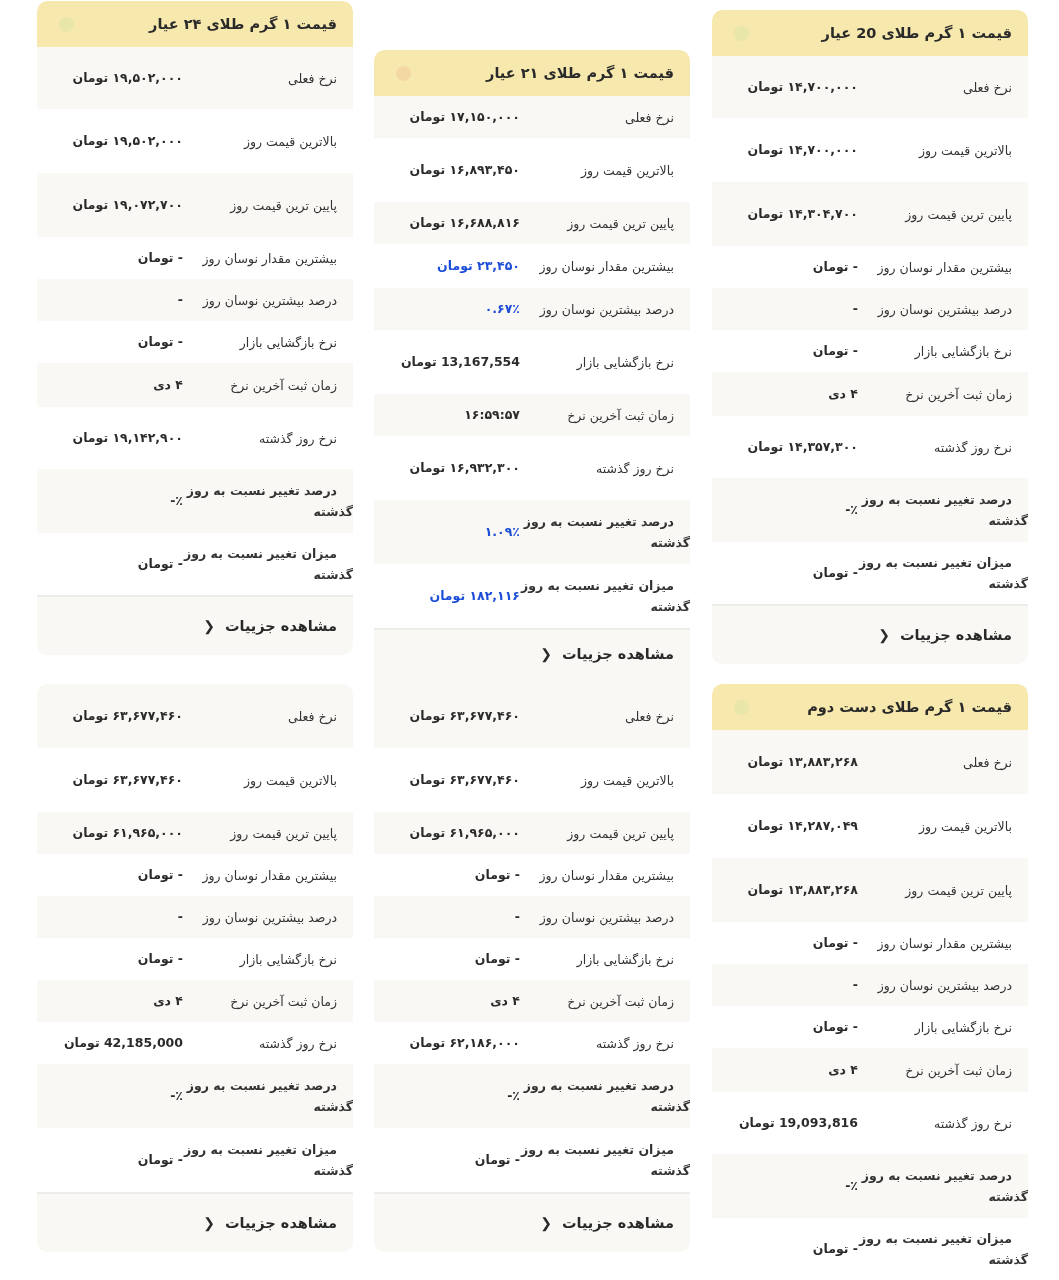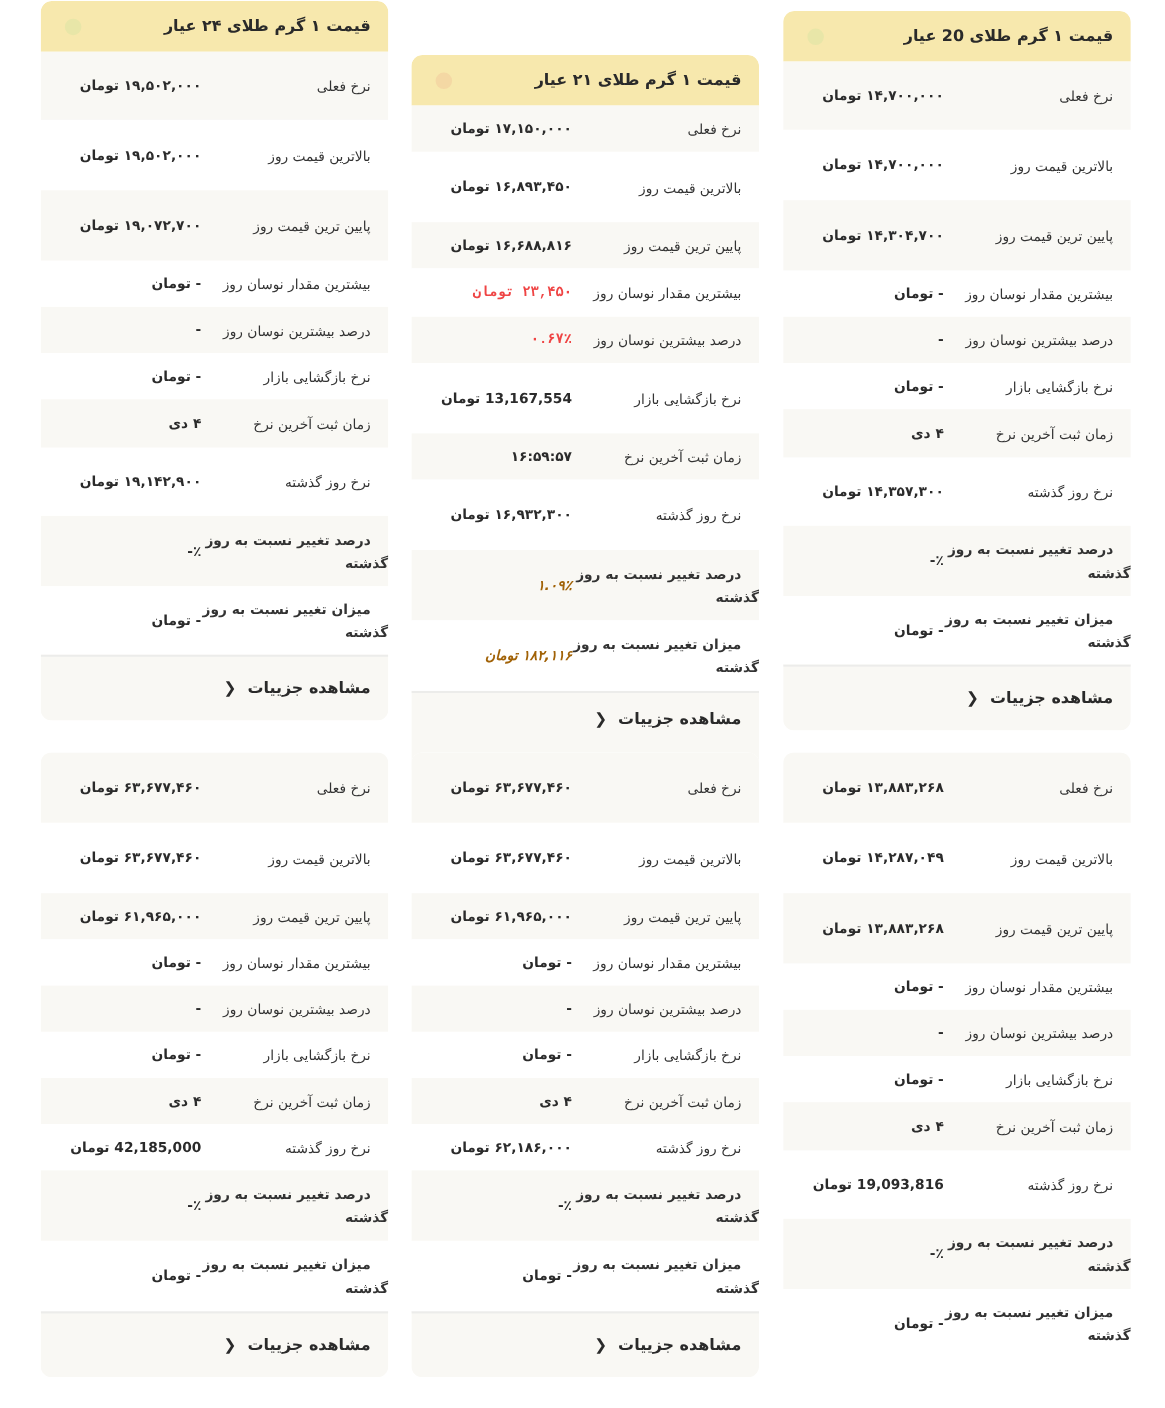--- a/index.html
+++ b/index.html
@@ -22,22 +22,22 @@
   .row.white { background: #ffffff; }
   .row-label {
     flex: 1; font-size: 12.5px; color: #333; padding-right: 16px; line-height: 21px;
   }
   .row-label.wrap { padding-right: 0; padding-left: 0; text-indent: 16px; width: 170px; flex: none; margin-right: 0; font-weight: bold; }
   .row-value {
     width: 146px; flex: none; font-size: 12.5px; font-weight: bold; color: #2b2b2b;
     line-height: 22px; padding-left: 0; padding-right: 0; text-align: right;
     direction: rtl; white-space: normal;
   }
-  .row-value.green { color: #ef4444; font-family: Liberation Mono, monospace; }
-  .row-value.red { color: #a16207; font-style: italic; }
+  .row-value.green { color: #1d4ed8; }
+  .row-value.red { color: #1d4ed8; }
   .card-footer {
     background: #f9f8f4; border-top: 2px solid #ececea; display: flex; align-items: center;
     padding-right: 16px; cursor: pointer;
   }
   .details-label { font-size: 14.5px; font-weight: bold; color: #2a2a2a; }
   .chevron-icon { margin-right: 10px; font-size: 14px; font-weight: bold; color: #2a2a2a; }
 </style>
 </head>
 <body>
 
@@ -188,20 +188,24 @@
     <span class="row-label wrap">میزان تغییر نسبت به روز گذشته</span>
     <span class="row-value">- تومان</span>
   </div>
   <div class="card-footer" style="height:60px">
     <span class="details-label">مشاهده جزییات</span>
     <span class="chevron-icon">❮</span>
   </div>
 </div>
 
 <div class="card" style="left:712px; top:684px;">
+  <div class="card-header">
+    <span class="card-title">قیمت ۱ گرم طلای دست دوم</span>
+    <span class="status-dot green"></span>
+  </div>
   <div class="row shade" style="height:64px">
     <span class="row-label">نرخ فعلی</span>
     <span class="row-value">۱۳,۸۸۳,۲۶۸ تومان</span>
   </div>
   <div class="row white" style="height:64px">
     <span class="row-label">بالاترین قیمت روز</span>
     <span class="row-value">۱۴,۲۸۷,۰۴۹ تومان</span>
   </div>
   <div class="row shade" style="height:64px">
     <span class="row-label">پایین ترین قیمت روز</span>

